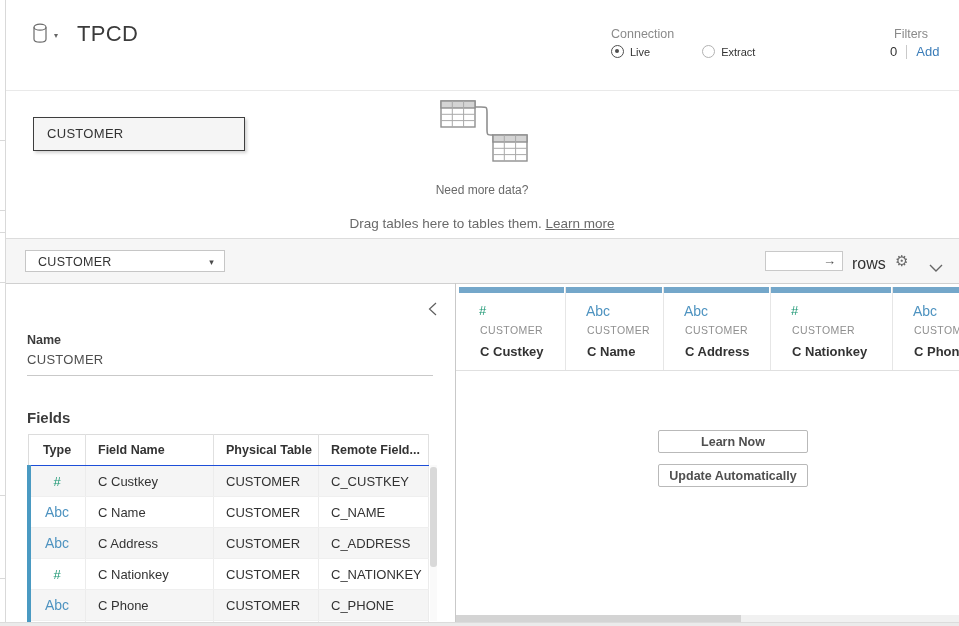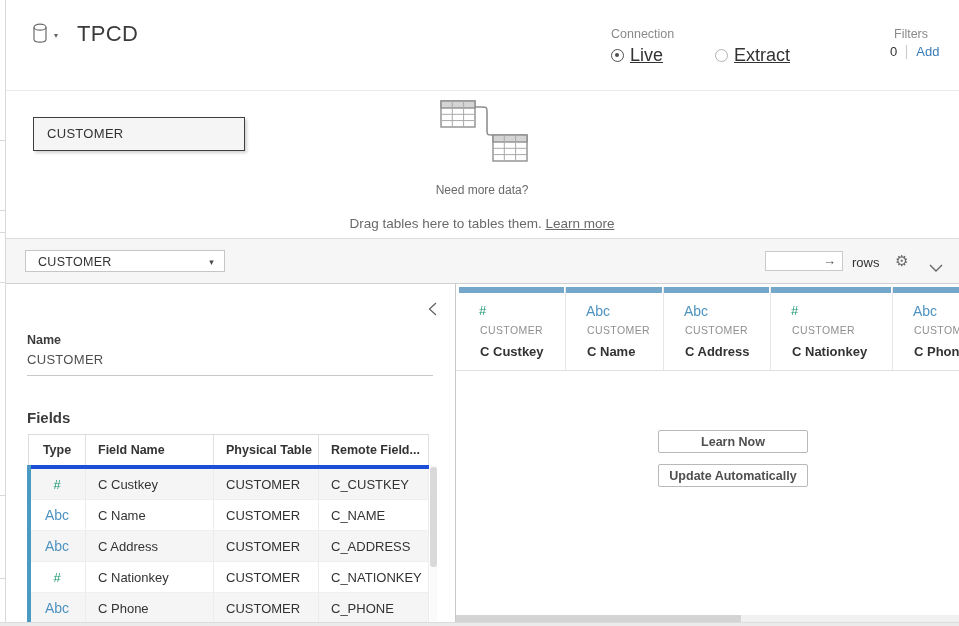--- a/index.html
+++ b/index.html
@@ -19,21 +19,21 @@
   .ds-title{left:50px;top:21px;font-size:22px;color:#3b3b3b;letter-spacing:.3px;margin-left:21px;}
   .ds-icon-wrap{left:26px;top:23px;width:30px;height:22px;cursor:pointer;}
   .ds-caret{position:absolute;left:22px;top:8px;font-size:8px;color:#666;}
   .conn-label,.filters-label{font-size:12.5px;color:#8a8a8a;}
   .conn-label{left:605px;top:27px;text-align:center;}
   .radio-row{left:605px;top:45px;display:flex;align-items:center;gap:6px;}
   .radio{width:13px;height:13px;border-radius:50%;box-sizing:border-box;background:#fff;display:inline-block;position:relative;}
   .radio.sel{border:1.5px solid #4f4f4f;}
   .radio.unsel{border:1.5px solid #b2b2b2;}
   .radio.sel::after{content:"";position:absolute;left:3px;top:3px;width:4px;height:4px;border-radius:50%;background:#4f4f4f;}
-  .radio-label{font-size:18px;color:#333;text-decoration:underline;}
+  .radio-label{font-size:11px;color:#333;}
   .radio-extract{margin-left:46px;}
   .filters-label{left:888px;top:27px;}
   .filters-row{left:884px;top:44px;display:flex;align-items:center;gap:9px;}
   .filters-count{font-size:13px;color:#333;}
   .filters-sep{width:1px;height:14px;background:#c9c9c9;}
   .filters-add{font-size:13px;color:#3a7cb8;cursor:pointer;}
 
   
   .table-node{left:33px;top:117px;width:197px;height:32px;background:#f5f5f5;border:1.5px solid #3e3e3e;
     box-shadow:2px 2px 3px rgba(0,0,0,.18);line-height:32px;padding-left:13px;font-size:13px;
@@ -43,38 +43,38 @@
   .empty-sub{left:232px;top:216px;width:500px;text-align:center;font-size:13.5px;color:#696969;}
   .empty-sub a{color:#696969;text-decoration:underline;cursor:pointer;margin-top:32px;}
 
   
   .toolbar{left:6px;top:238px;width:953px;height:44px;background:#f6f6f6;border-top:1px solid #dcdcdc;border-bottom:1px solid #d0d0d0;}
   .table-dropdown{left:25px;top:250px;width:200px;height:22px;background:#fff;border:1px solid #c6c6c6;
     font-size:12.5px;color:#333;line-height:22px;padding-left:12px;box-sizing:border-box;cursor:pointer;letter-spacing:.3px;}
   .table-dropdown .caret{position:absolute;right:10px;top:0;font-size:9px;color:#4a4a4a;}
   .rows-input{left:765px;top:251px;width:78px;height:20px;background:#fff;border:1px solid #c9c9c9;box-sizing:border-box;cursor:text;}
   .rows-input .go-arrow{position:absolute;right:6px;top:1px;font-size:13px;color:#4f4f4f;}
-  .rows-label{left:852px;top:255px;font-size:13px;color:#333;}
+  .rows-label{left:852px;top:255px;font-size:16px;color:#333;}
   .gear{left:895px;top:252px;font-size:15px;color:#6a6a6a;cursor:pointer;line-height:18px;}
   .toolbar-chevron{left:929px;top:258px;cursor:pointer;}
 
   
   .v-divider{left:455px;top:283px;width:1px;height:339px;background:#c9c9c9;}
   .bottom-strip{left:0;top:622px;width:959px;height:4px;background:#ebebeb;border-top:1px solid #dcdcdc;box-sizing:border-box;}
 
   
   .collapse-btn{left:428px;top:302px;width:12px;height:14px;cursor:pointer;}
   .name-label{left:27px;top:333px;font-size:12.5px;font-weight:bold;color:#3c3c3c;}
   .name-field{left:27px;top:352px;width:406px;height:23px;border-bottom:1px solid #c9c9c9;font-size:13px;color:#4f4f4f;letter-spacing:.3px;cursor:text;}
   .fields-label{left:27px;top:409px;font-size:15px;font-weight:bold;color:#3c3c3c;}
 
   .fields-table-wrap{left:28px;top:434px;width:401px;height:188px;overflow:hidden;}
   table.fields-table{border-collapse:collapse;table-layout:fixed;width:400px;border:1px solid #dcdcdc;}
   .fields-table th{height:30px;font-size:12.5px;font-weight:bold;color:#333;text-align:left;
-    padding:0 0 0 12px;border-right:1px solid #e0e0e0;border-bottom:4px solid #1d4ed8;background:#fff;}
+    padding:0 0 0 12px;border-right:1px solid #e0e0e0;border-bottom:1px solid #1d4ed8;background:#fff;}
   .fields-table th.c-type{text-align:center;padding:0;}
   .fields-table td{height:30px;font-size:13px;color:#333;padding:0 0 0 12px;border-right:1px solid #ececec;border-bottom:1px solid #efefef;overflow:hidden;white-space:nowrap;}
   .fields-table td.c-type{text-align:center;padding:0;}
   .fields-table tr.odd td{background:#f5f5f5;}
   .fields-table tr.even td{background:#fff;}
   .t-num{color:#1a9672;font-size:13px;}
   .t-str{color:#4e93c0;font-size:14px;}
   .c-phys,.c-remote{font-size:12.5px;}
   .sel-bar{left:27px;top:465px;width:4px;height:157px;background:#4a9ac2;}
   .v-scroll{left:430px;top:465px;width:7px;height:156px;background:#fafafa;cursor:pointer;}

